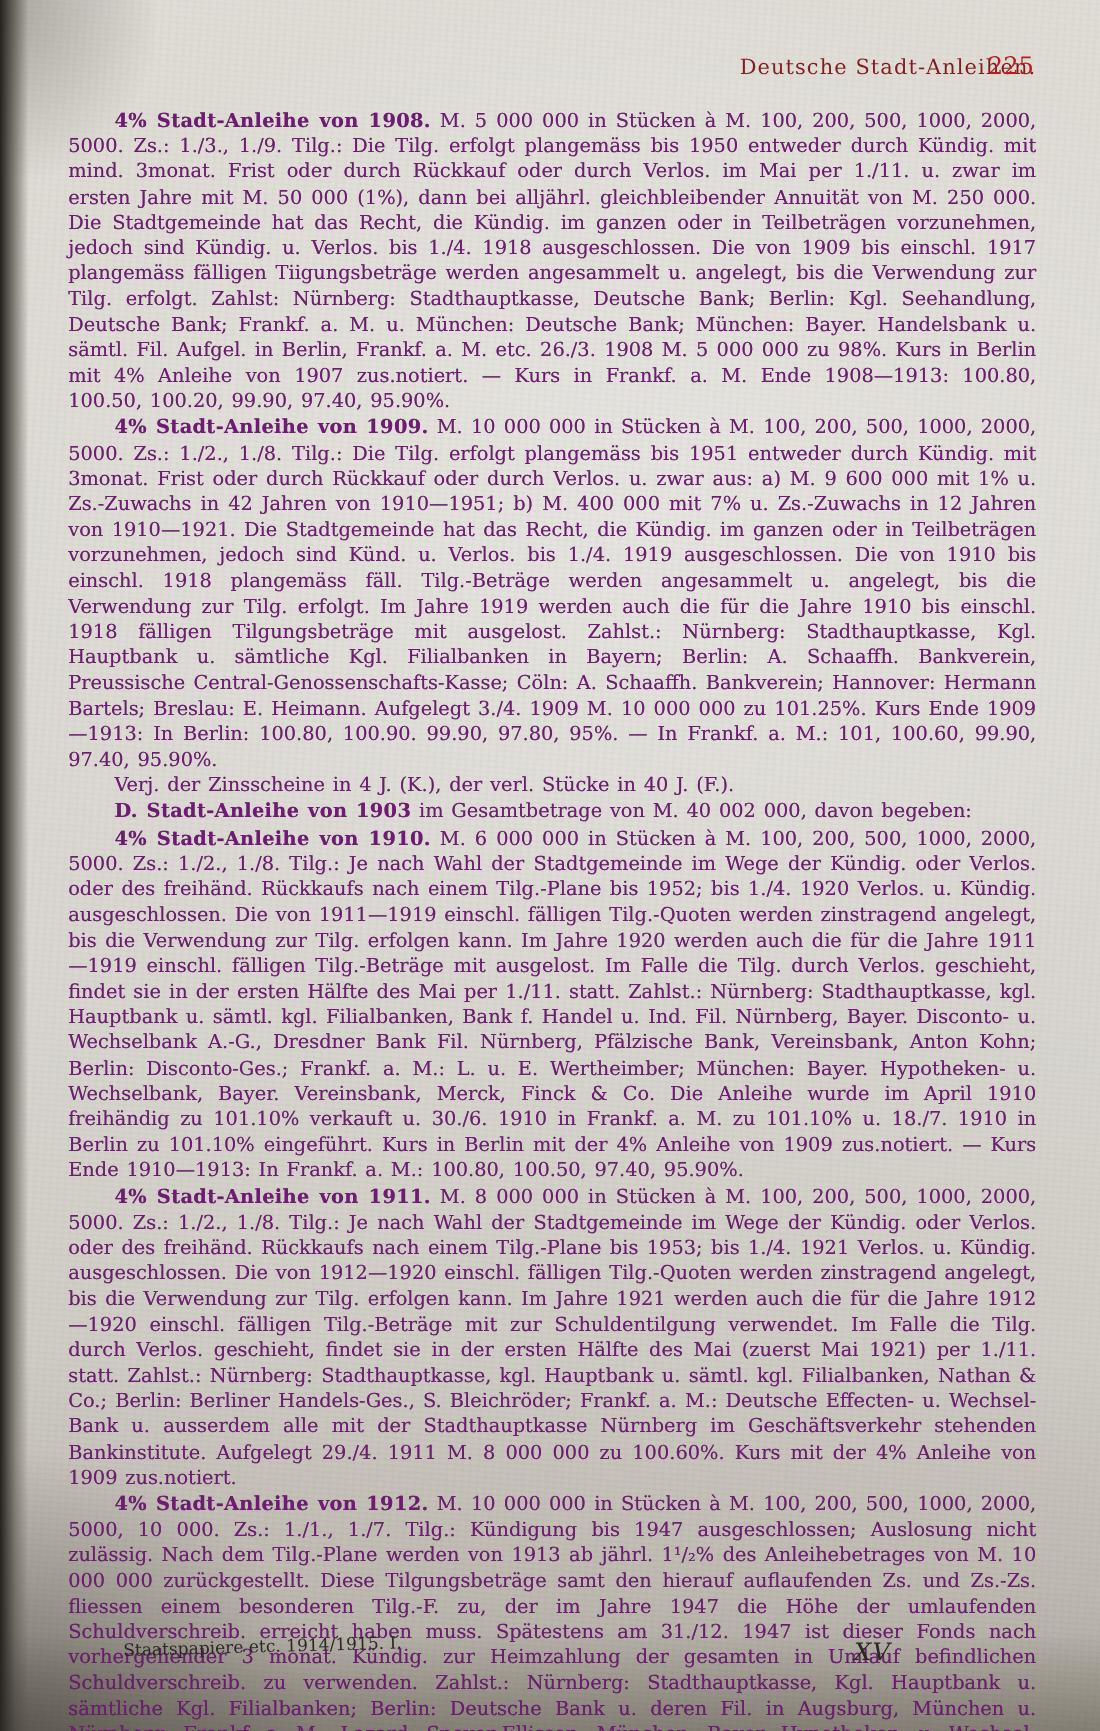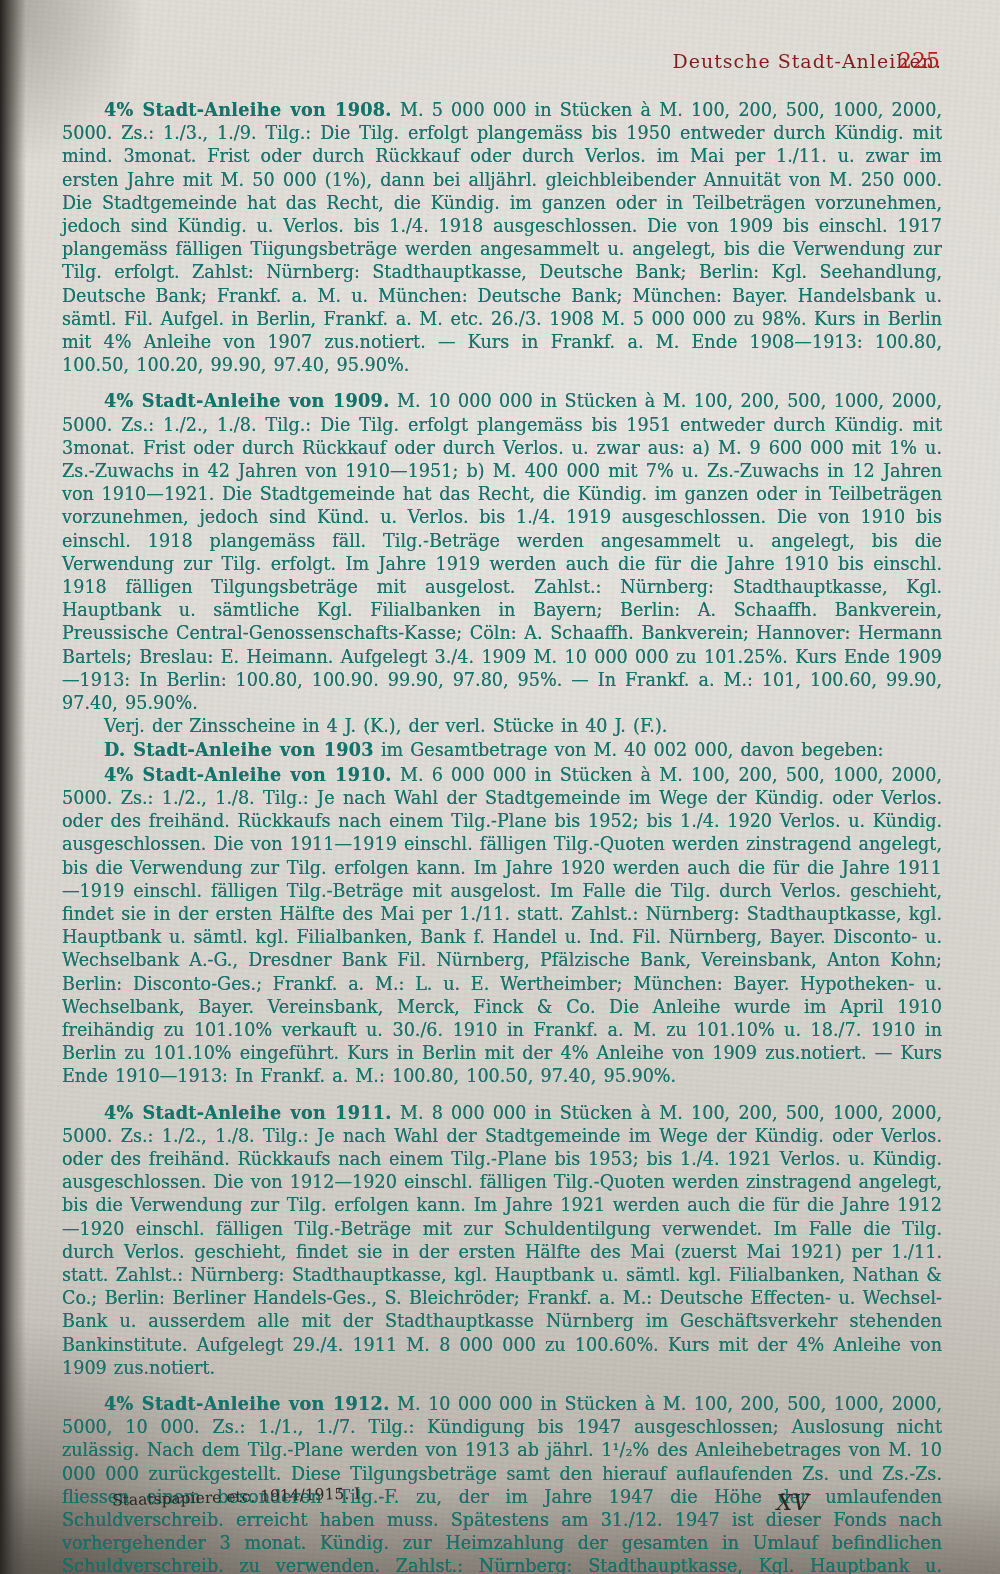--- a/index.html
+++ b/index.html
@@ -85,25 +85,25 @@
     color: #b91c1c;
   }
 
   .body-text p {
     margin: 0;
     font-size: 17.6px;
     line-height: 23.2px;
     text-align: justify;
     text-indent: 42px;
     word-spacing: 1.5px;
-    color: #0f766e;
+    color: #701a75;
     text-shadow: 0 0 0.5px rgba(30,28,24,0.55);
   }
   .body-text p.spaced {
-    margin-top: 12px;
+    margin-top: 0;
   }
   .body-text b {
     font-weight: bold;
     letter-spacing: 0.3px;
   }
 
   .page-footer {
     position: absolute;
     left: 62px;
     right: 58px;

